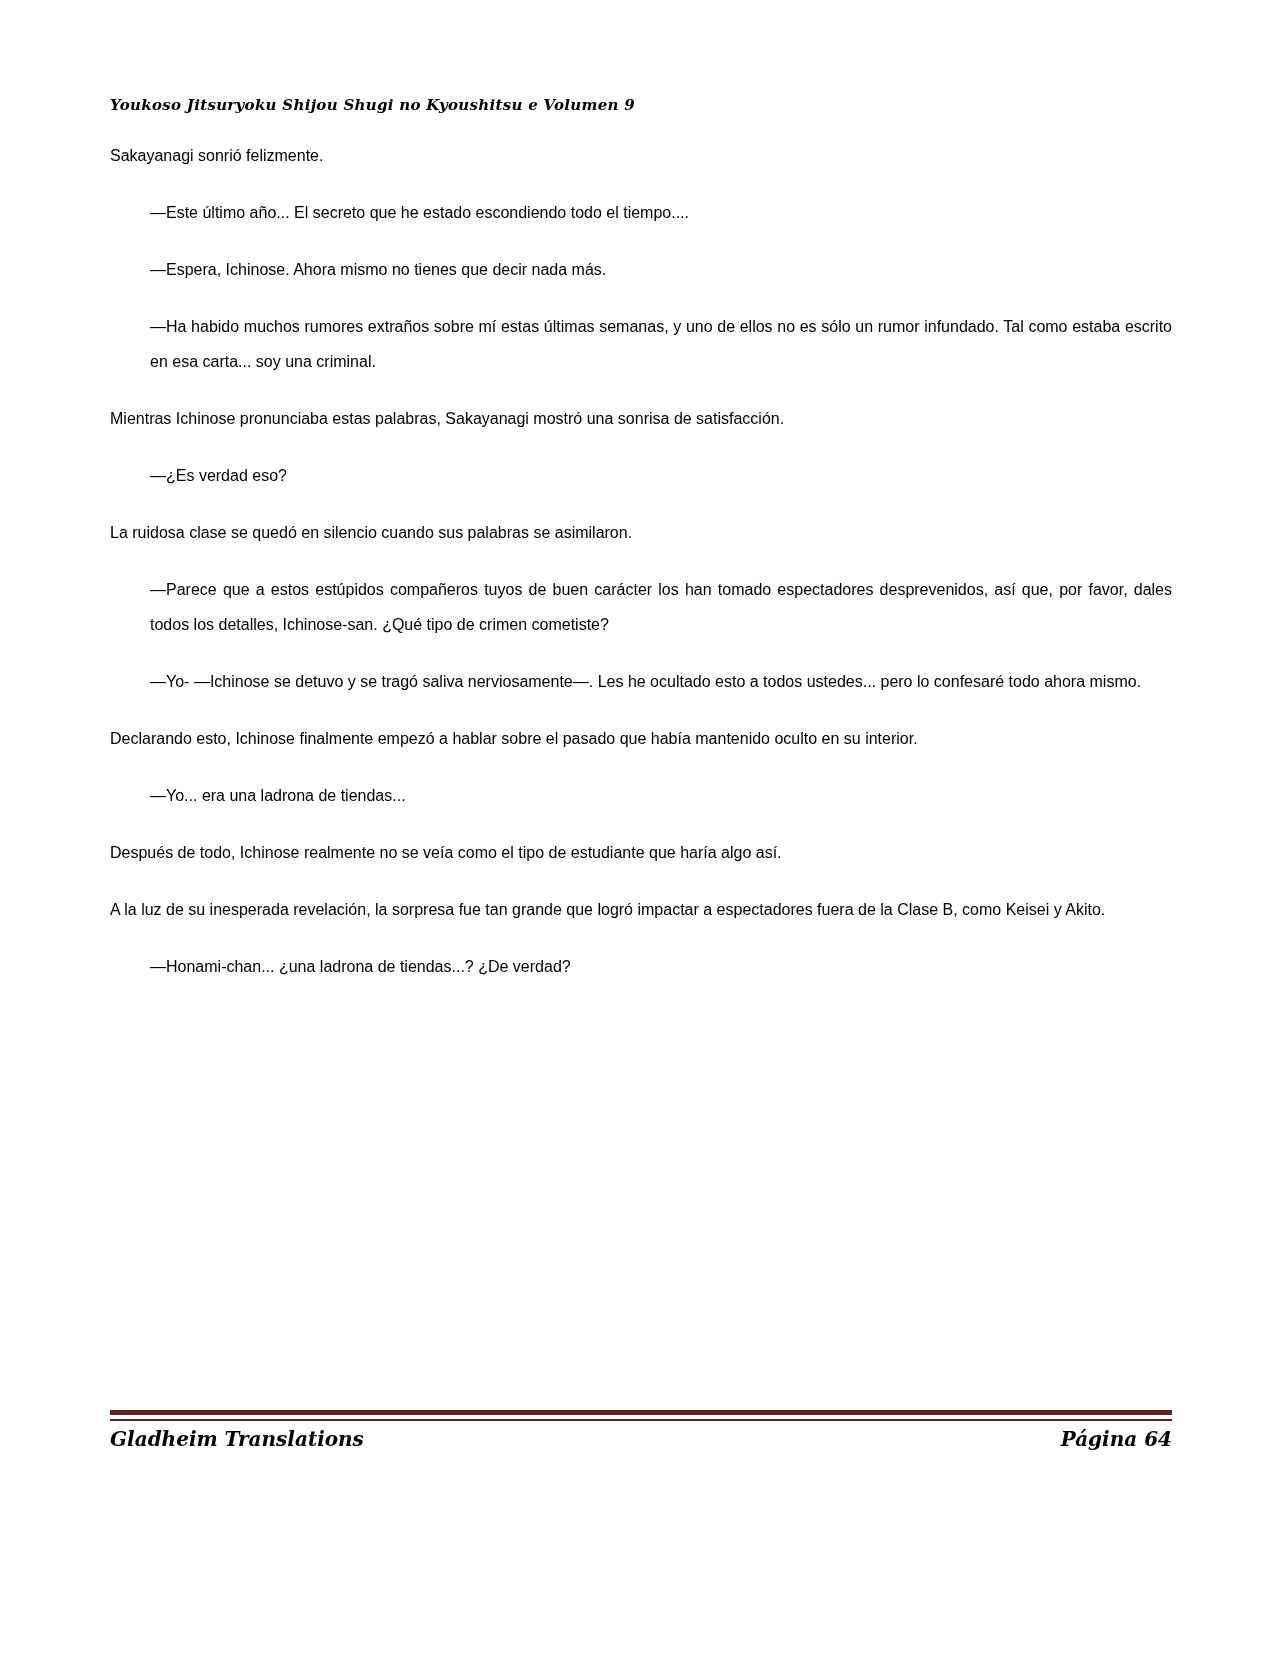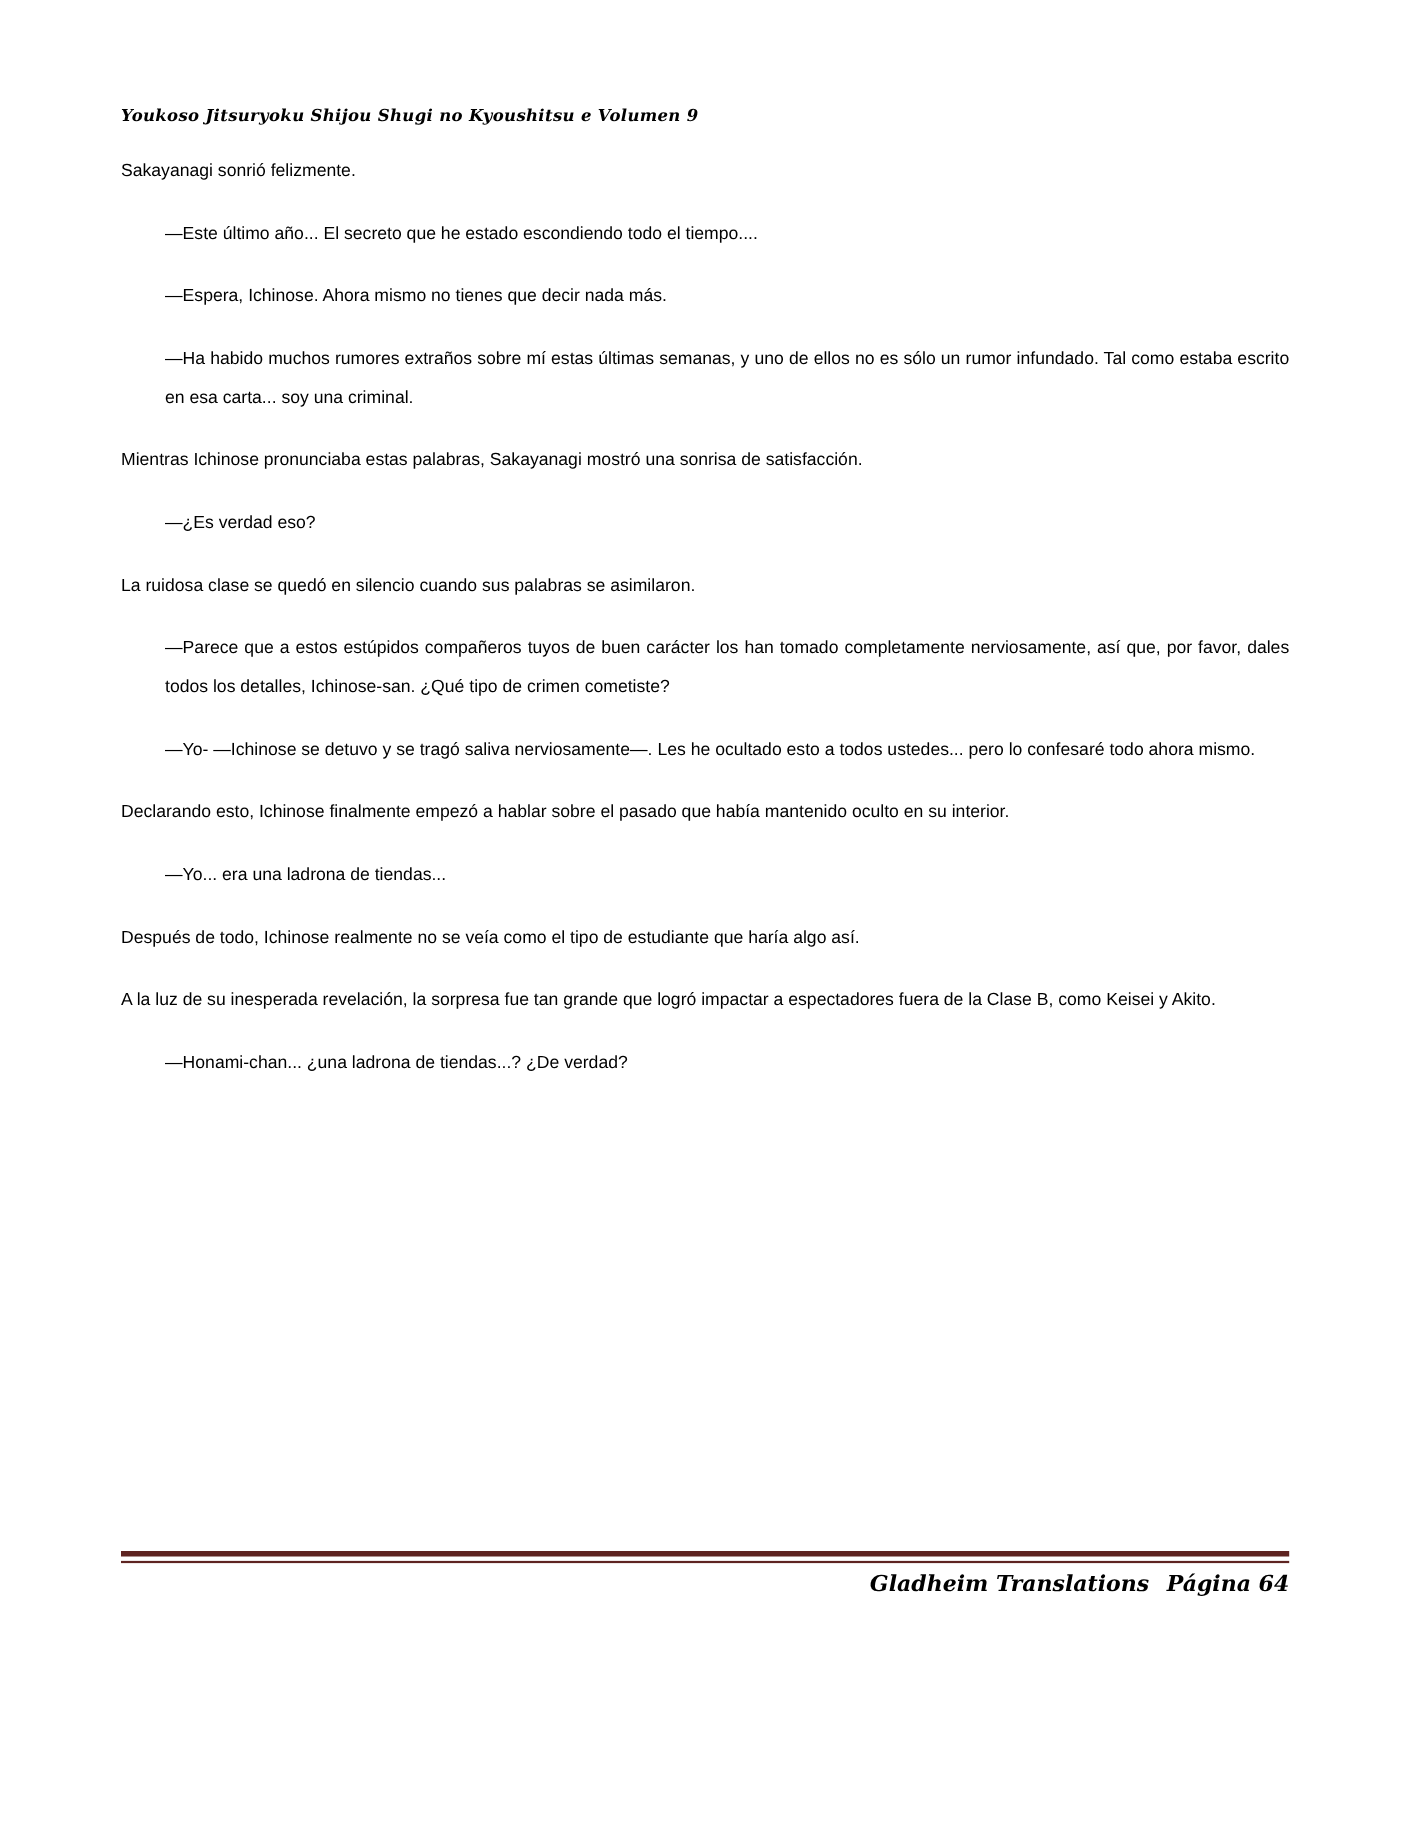--- a/index.html
+++ b/index.html
@@ -52,46 +52,45 @@
     top: 1410px;
   }
   .footer-rule {
     height: 4px;
     border-top: 5px solid #5e2421;
     border-bottom: 2px solid #5e2421;
     margin-bottom: 6px;
   }
   .footer-row {
     display: flex;
-    justify-content: flex-end;
+    justify-content: space-between;
     align-items: baseline;
     font-family: "DejaVu Serif", serif;
     font-weight: bold;
     font-style: italic;
     font-size: 20px;
-    gap: 16px;
   }
 </style>
 </head>
 <body>
 
 <div class="page">
 
   <div class="header">Youkoso Jitsuryoku Shijou Shugi no Kyoushitsu e Volumen 9</div>
 
   <div class="body-text">
 
   <p>Sakayanagi sonrió felizmente.</p>
       <p class="indent">—Este último año... El secreto que he estado escondiendo todo el tiempo....</p>
       <p class="indent">—Espera, Ichinose. Ahora mismo no tienes que decir nada más.</p>
       <p class="indent">—Ha habido muchos rumores extraños sobre mí estas últimas semanas, y uno de ellos no es sólo un rumor infundado. Tal como estaba escrito en esa carta... soy una criminal.</p>
       <p>Mientras Ichinose pronunciaba estas palabras, Sakayanagi mostró una sonrisa de satisfacción.</p>
       <p class="indent">—¿Es verdad eso?</p>
       <p>La ruidosa clase se quedó en silencio cuando sus palabras se asimilaron.</p>
-      <p class="indent">—Parece que a estos estúpidos compañeros tuyos de buen carácter los han tomado completamente nerviosamente, así que, por favor, dales todos los detalles, Ichinose-san. ¿Qué tipo de crimen cometiste?</p>
+      <p class="indent">—Parece que a estos estúpidos compañeros tuyos de buen carácter los han tomado espectadores desprevenidos, así que, por favor, dales todos los detalles, Ichinose-san. ¿Qué tipo de crimen cometiste?</p>
       <p class="indent">—Yo- —Ichinose se detuvo y se tragó saliva nerviosamente—. Les he ocultado esto a todos ustedes... pero lo confesaré todo ahora mismo.</p>
       <p>Declarando esto, Ichinose finalmente empezó a hablar sobre el pasado que había mantenido oculto en su interior.</p>
       <p class="indent">—Yo... era una ladrona de tiendas...</p>
       <p>Después de todo, Ichinose realmente no se veía como el tipo de estudiante que haría algo así.</p>
       <p>A la luz de su inesperada revelación, la sorpresa fue tan grande que logró impactar a espectadores fuera de la Clase B, como Keisei y Akito.</p>
       <p class="indent">—Honami-chan... ¿una ladrona de tiendas...? ¿De verdad?</p>
     </div>
 
   <div class="footer">
     <div class="footer-rule"></div>

